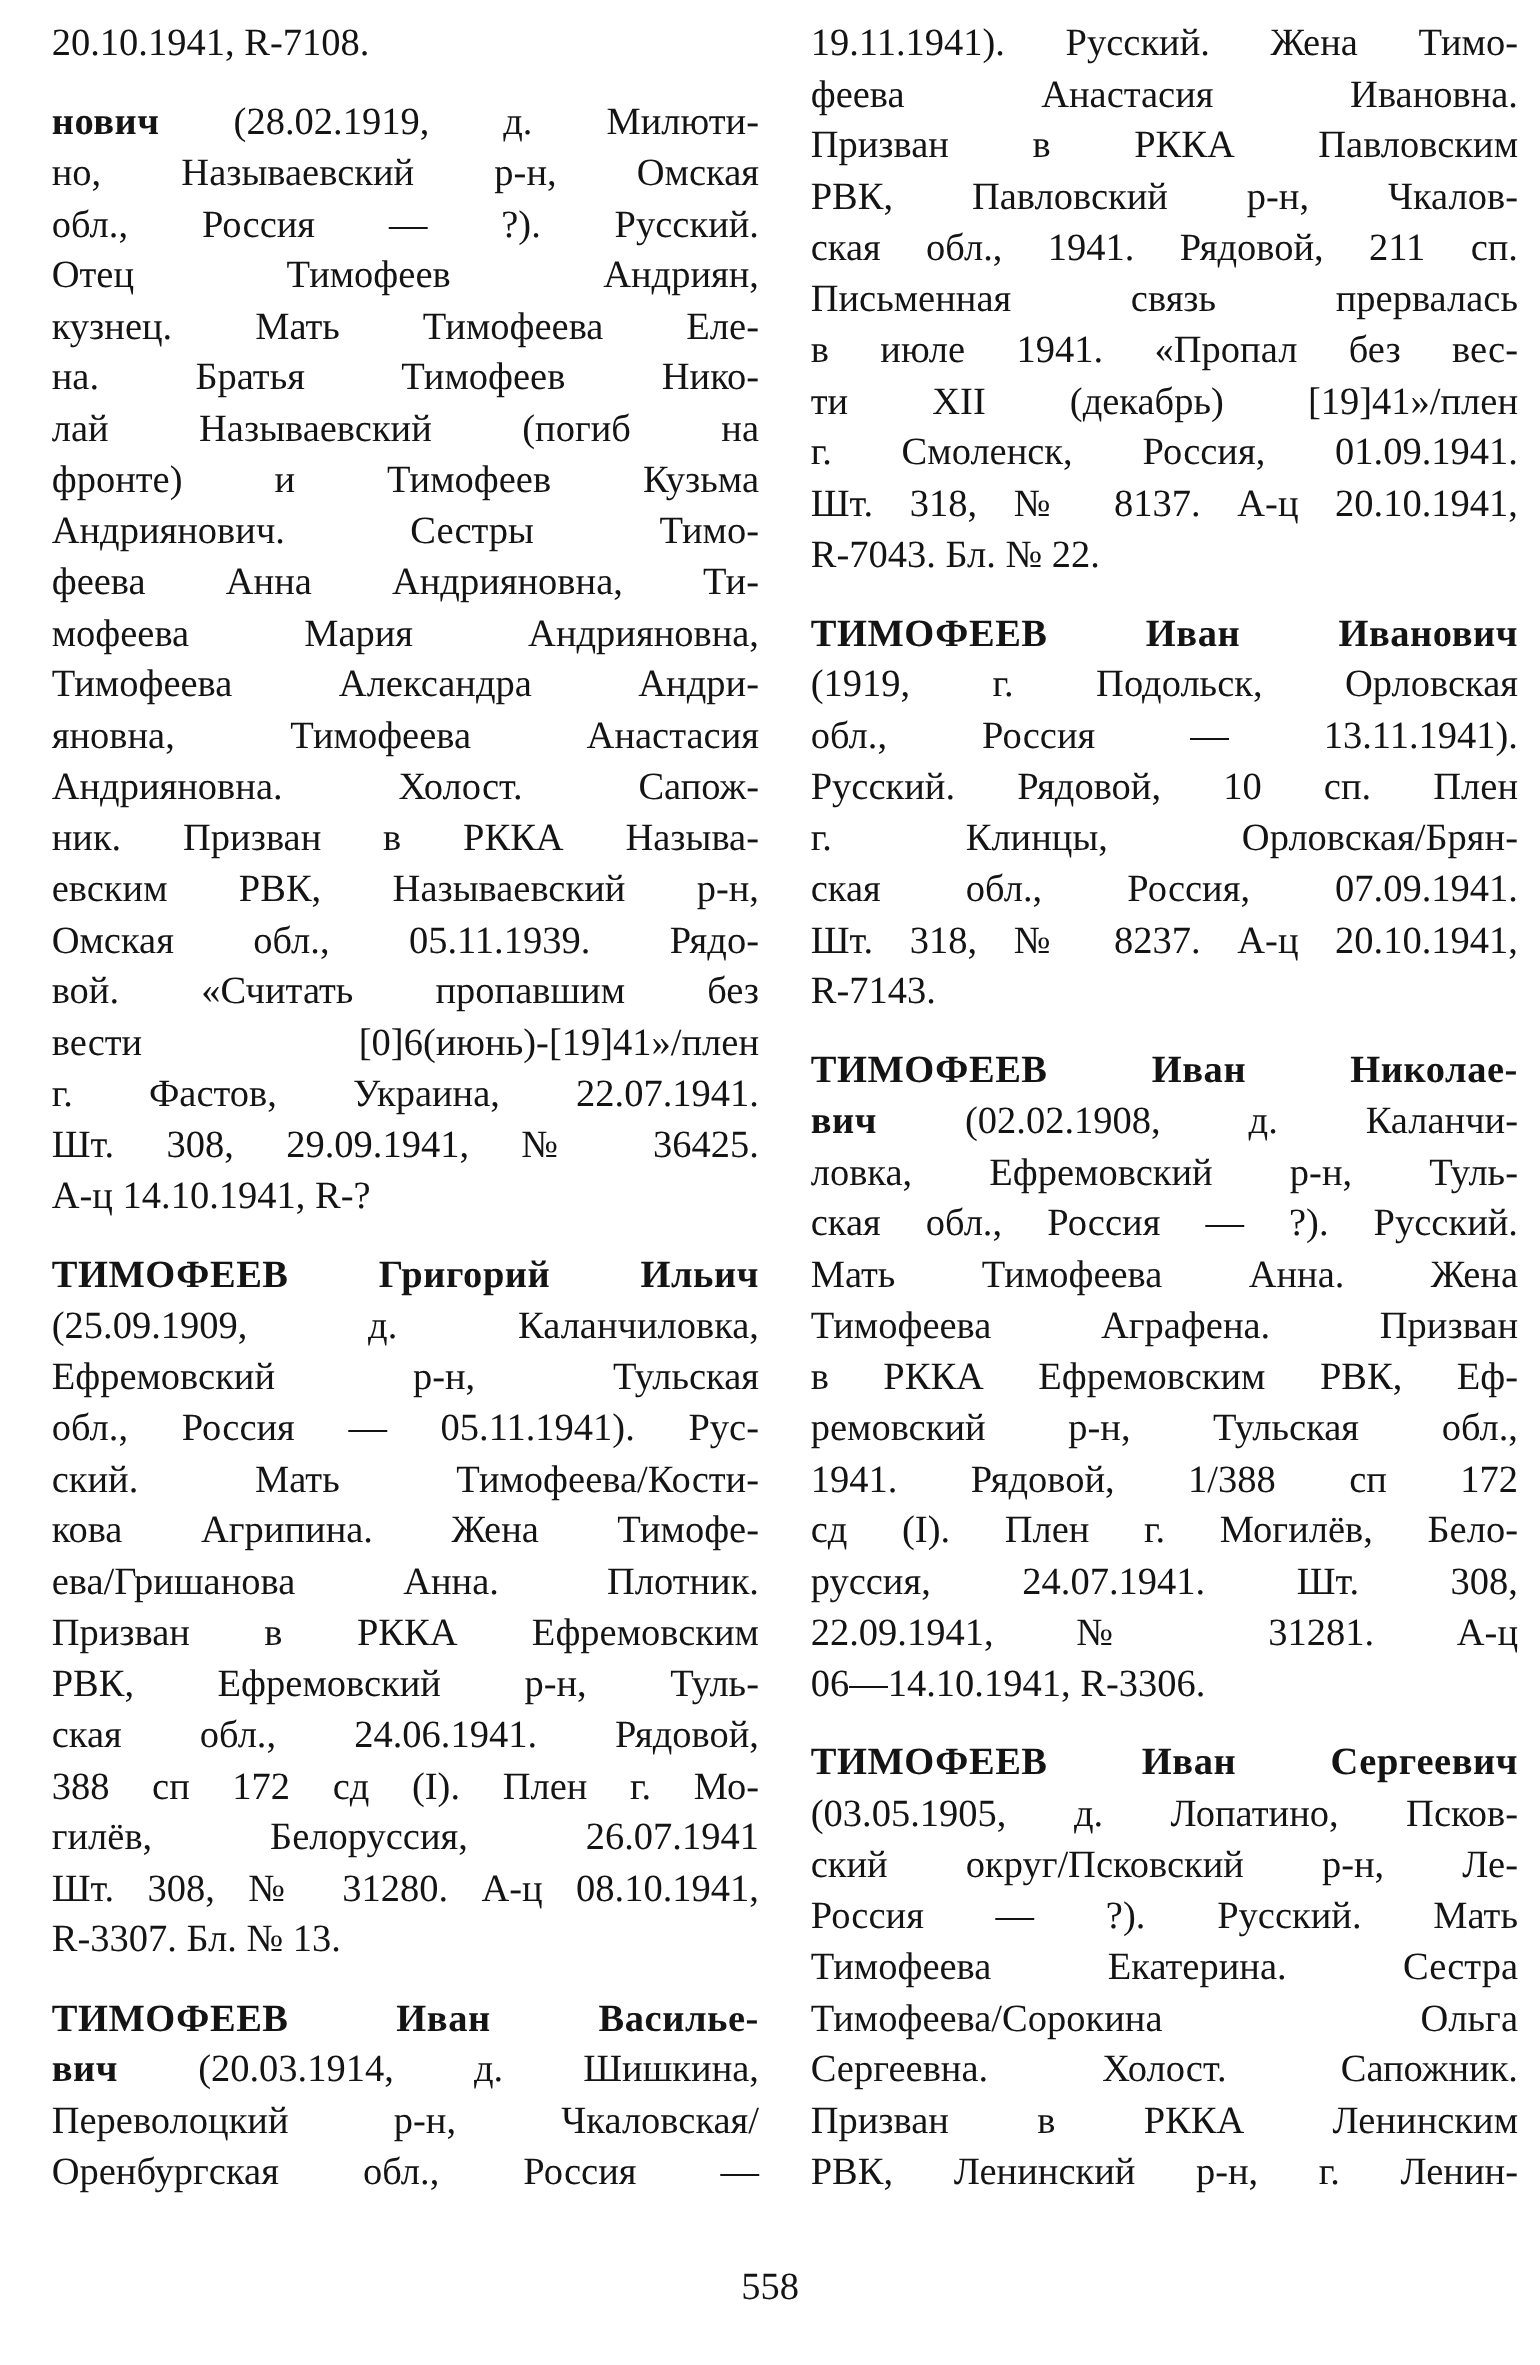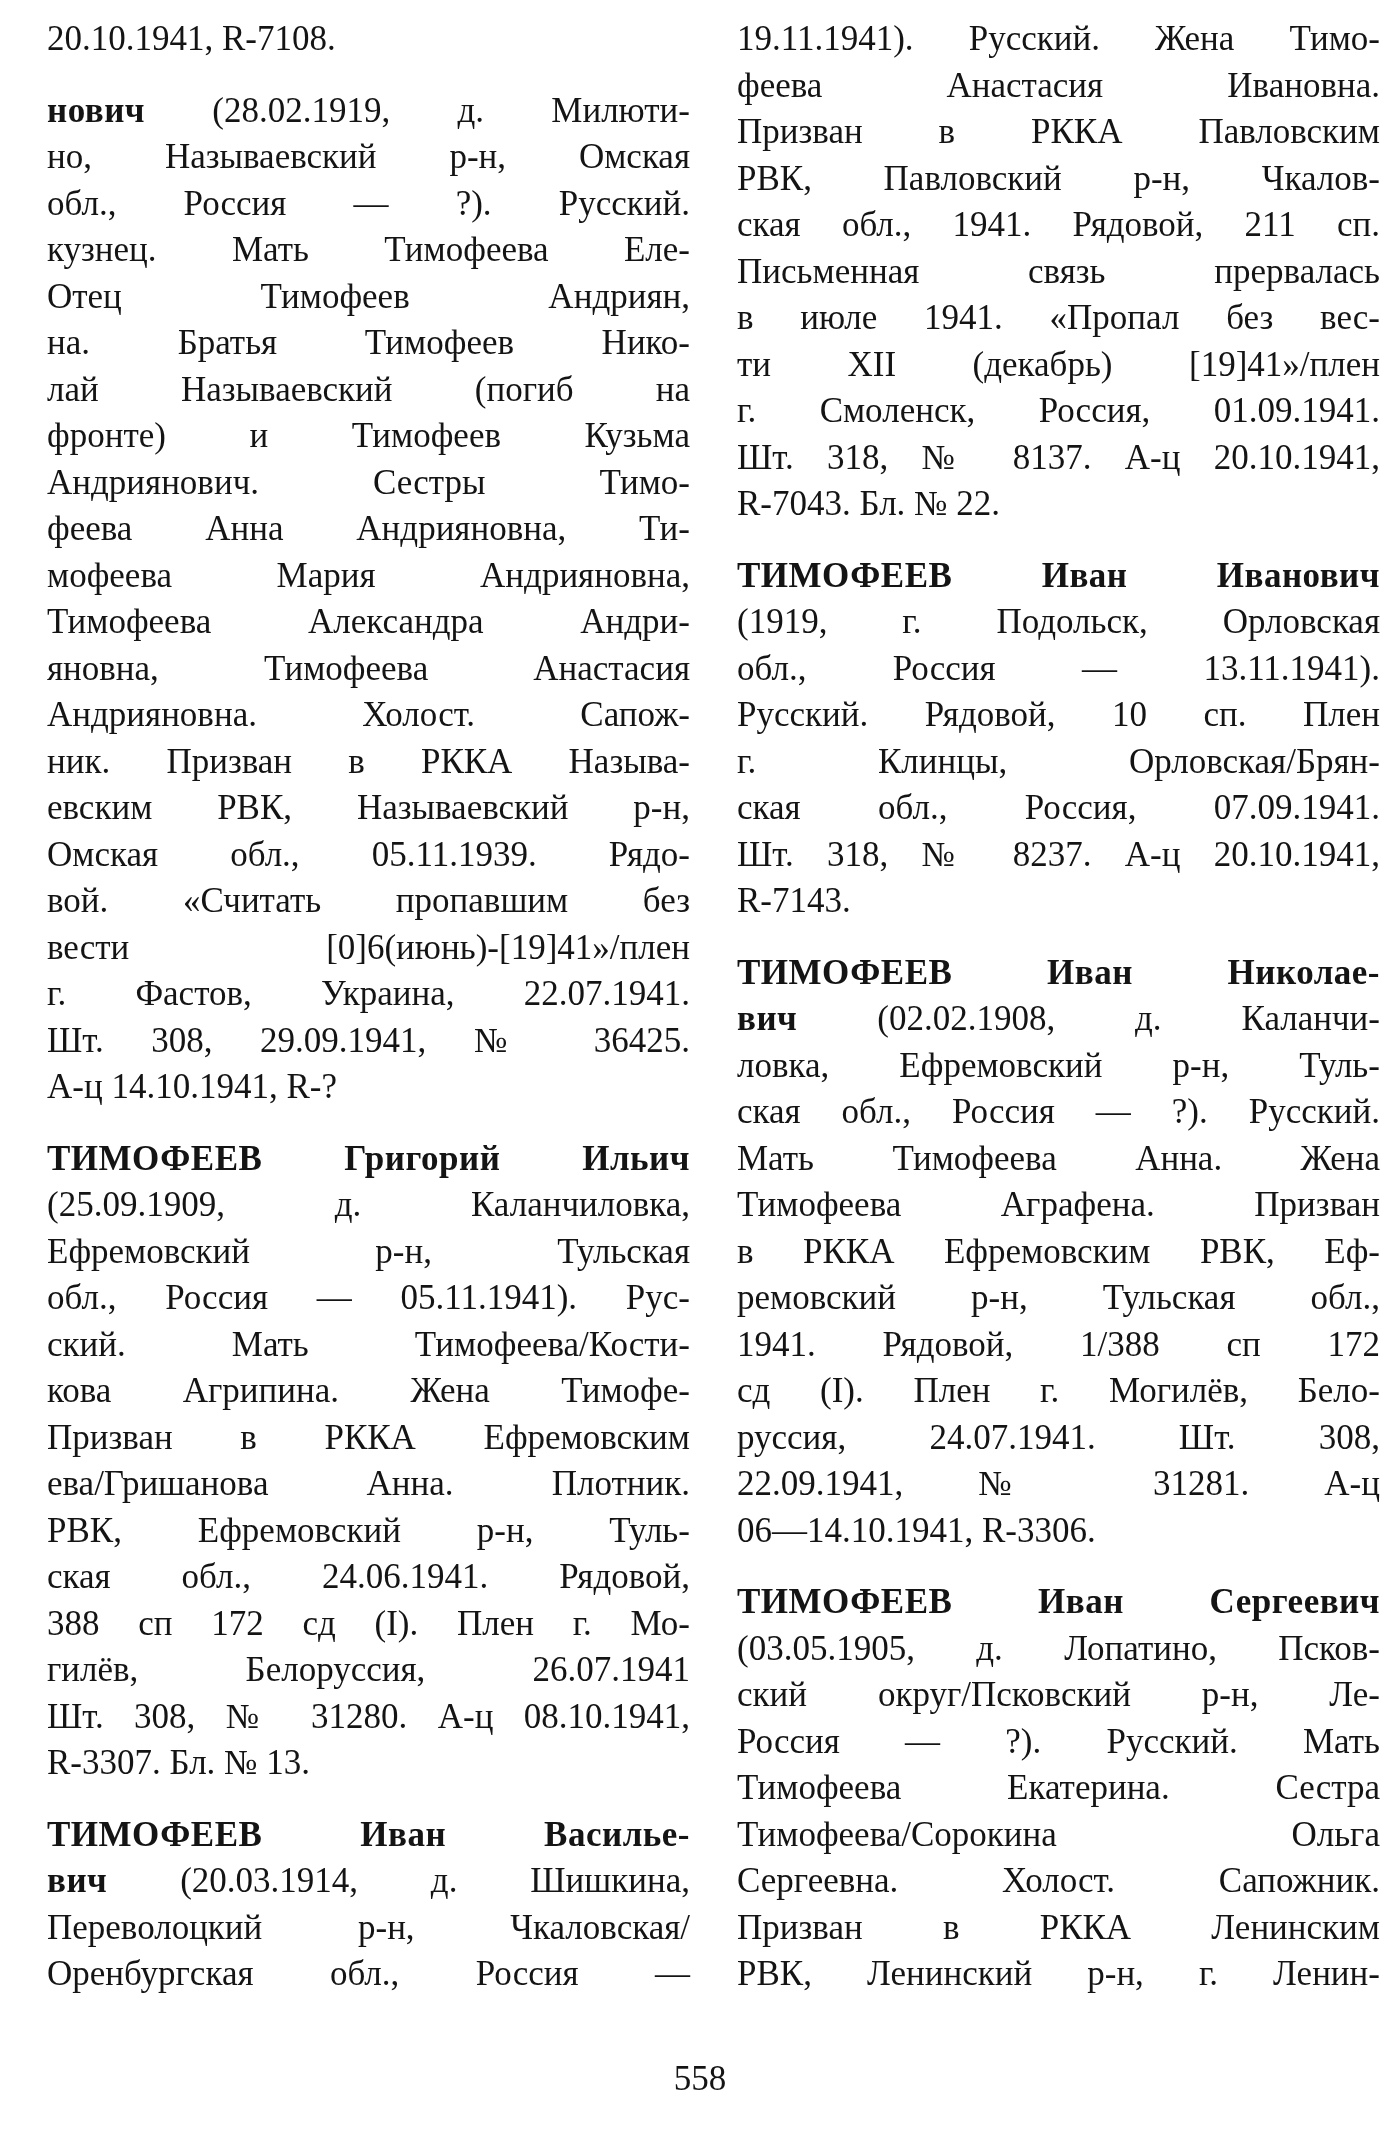--- a/index.html
+++ b/index.html
@@ -66,22 +66,22 @@
 <div class="page">
   <div class="columns">
     <div class="col">
         <div class="entry">
           <div class="line final">20.10.1941, R-7108.</div>
         </div>
         <div class="entry">
           <div class="line"><strong>нович</strong> (28.02.1919, д. Милюти-</div>
           <div class="line">но, Называевский р-н, Омская</div>
           <div class="line">обл., Россия — ?). Русский.</div>
+          <div class="line">Отец Тимофеев Андриян,</div>
           <div class="line">кузнец. Мать Тимофеева Еле-</div>
-          <div class="line">Отец Тимофеев Андриян,</div>
           <div class="line">на. Братья Тимофеев Нико-</div>
           <div class="line">лай Называевский (погиб на</div>
           <div class="line">фронте) и Тимофеев Кузьма</div>
           <div class="line">Андриянович. Сестры Тимо-</div>
           <div class="line">феева Анна Андрияновна, Ти-</div>
           <div class="line">мофеева Мария Андрияновна,</div>
           <div class="line">Тимофеева Александра Андри-</div>
           <div class="line">яновна, Тимофеева Анастасия</div>
           <div class="line">Андрияновна. Холост. Сапож-</div>
           <div class="line">ник. Призван в РККА Называ-</div>
@@ -93,22 +93,22 @@
           <div class="line">Шт. 308, 29.09.1941, № 36425.</div>
           <div class="line final">А-ц 14.10.1941, R-?</div>
         </div>
         <div class="entry">
           <div class="line"><strong>ТИМОФЕЕВ Григорий Ильич</strong></div>
           <div class="line">(25.09.1909, д. Каланчиловка,</div>
           <div class="line">Ефремовский р-н, Тульская</div>
           <div class="line">обл., Россия — 05.11.1941). Рус-</div>
           <div class="line">ский. Мать Тимофеева/Кости-</div>
           <div class="line">кова Агрипина. Жена Тимофе-</div>
+          <div class="line">ева/Гришанова Анна. Плотник.</div>
           <div class="line">Призван в РККА Ефремовским</div>
-          <div class="line">ева/Гришанова Анна. Плотник.</div>
           <div class="line">РВК, Ефремовский р-н, Туль-</div>
           <div class="line">ская обл., 24.06.1941. Рядовой,</div>
           <div class="line">388 сп 172 сд (I). Плен г. Мо-</div>
           <div class="line">гилёв, Белоруссия, 26.07.1941</div>
           <div class="line">Шт. 308, № 31280. А-ц 08.10.1941,</div>
           <div class="line final">R-3307. Бл. № 13.</div>
         </div>
         <div class="entry">
           <div class="line"><strong>ТИМОФЕЕВ Иван Василье-</strong></div>
           <div class="line"><strong>вич</strong> (20.03.1914, д. Шишкина,</div>

